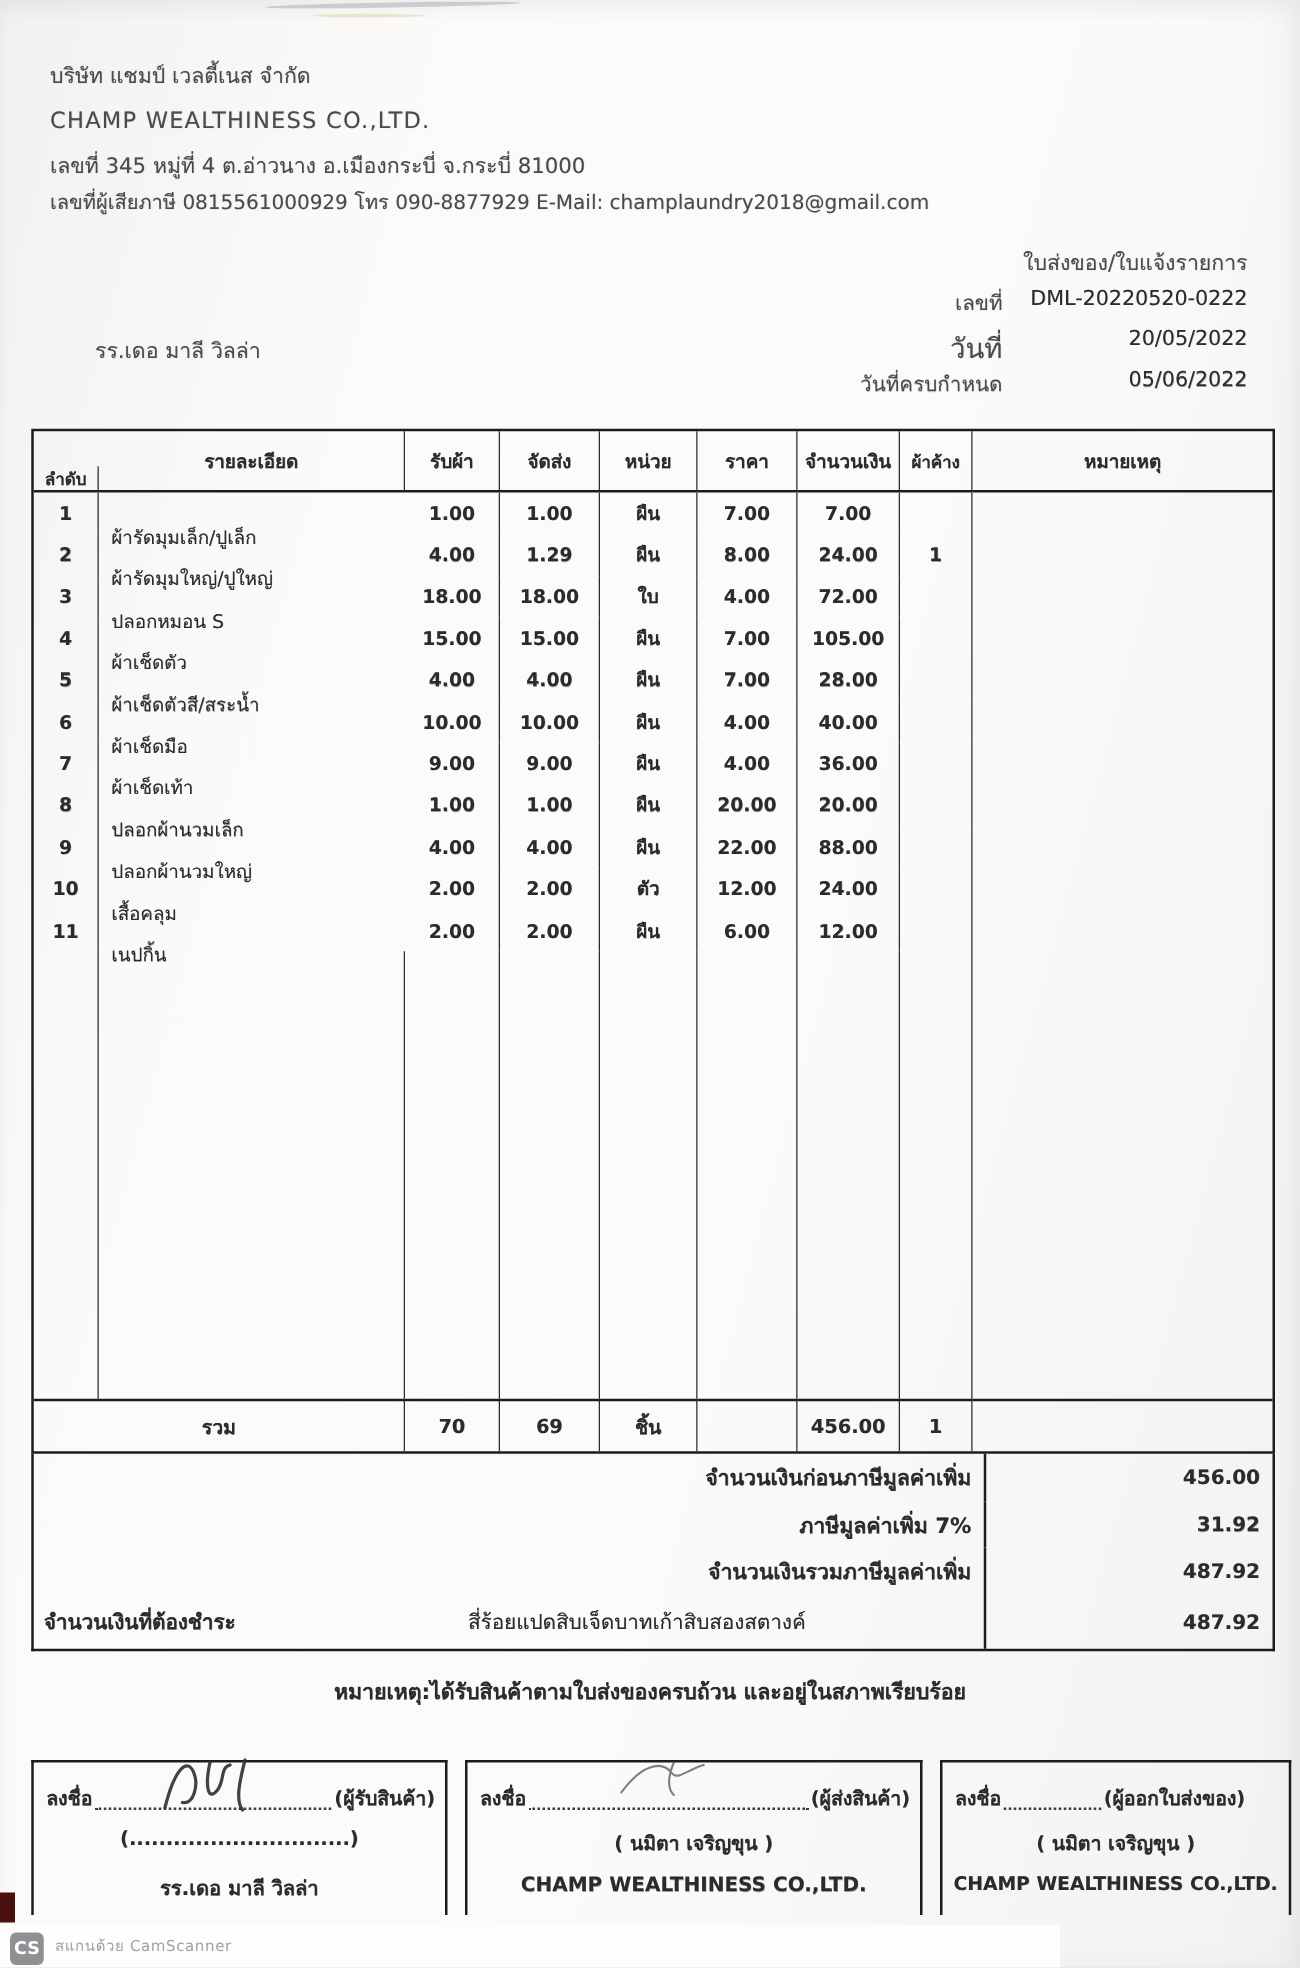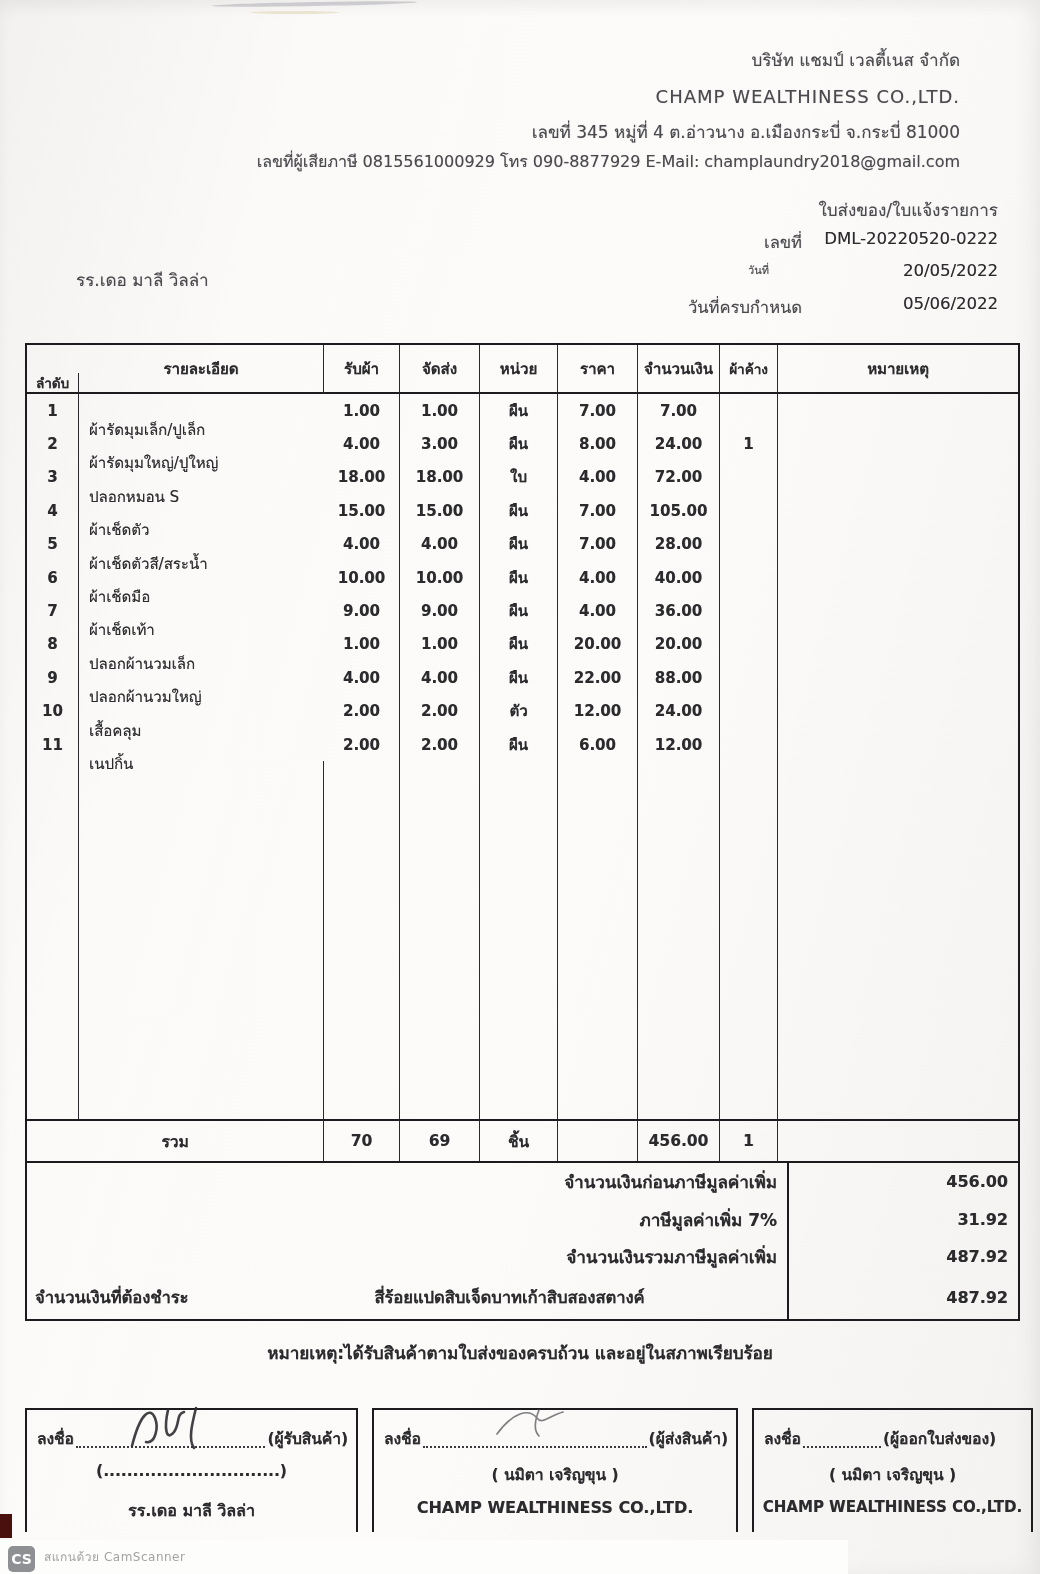--- a/index.html
+++ b/index.html
@@ -9,21 +9,21 @@
     background:linear-gradient(105deg,#f3f1ef 0%,#fbfaf8 22%,#fcfbf9 55%,#f4f2f0 100%);
     box-shadow:inset -10px 0 22px rgba(0,0,0,.045), inset 0 8px 16px rgba(0,0,0,.03);
   }
   .abs{position:absolute;}
   .ink{color:#2b2b2e;text-shadow:.3px .3px .5px rgba(45,45,50,.45);}
   .faded{color:#4a4a4e;text-shadow:.2px .2px .8px rgba(70,70,80,.4);}
   .ctr{text-align:center;}
   .rt{text-align:right;}
 
   
-  .co-line{left:40px;width:920px;text-align:right;}
+  .co-line{left:40px;width:920px;text-align:left;}
 
   
   .itable{
     left:25px;top:343px;width:995px;height:820px;
     display:grid;box-sizing:border-box;
     grid-template-columns:52px 245px 76px 80px 78px 80px 82px 58px 1fr;
     grid-template-rows:49px repeat(11,33.4px) 1fr 42px;
     border:2.2px solid #1c1c1e;
   }
   .tc{border-right:1.5px solid #2a2a2e;display:flex;align-items:center;justify-content:center;
@@ -41,21 +41,21 @@
     display:flex;flex-direction:column;
   }
   .srow{display:grid;grid-template-columns:760px 1fr;height:38px;}
   .srow.last{grid-template-columns:205px 555px 1fr;height:44px;}
   .slabel{display:flex;align-items:center;justify-content:flex-end;padding-right:10px;
           font-size:17px;font-weight:600;box-sizing:border-box;}
   .sval{border-left:2px solid #1c1c1e;display:flex;align-items:center;justify-content:flex-end;
         padding-right:10px;font-size:16px;font-weight:600;box-sizing:border-box;}
   .sleft{display:flex;align-items:center;justify-content:flex-start;padding-left:8px;
          font-size:16.5px;font-weight:600;box-sizing:border-box;}
-  .smid{display:flex;align-items:center;justify-content:center;font-size:16.5px;font-weight:700;}
+  .smid{display:flex;align-items:center;justify-content:center;font-size:16.5px;font-weight:400;}
 
   
   .note{left:40px;width:960px;text-align:center;font-weight:700;font-size:17px;}
 
   
   .sigbox{top:1408px;height:124px;box-sizing:border-box;
     border-top:2.2px solid #1c1c1e;border-left:2.2px solid #1c1c1e;border-right:2.2px solid #1c1c1e;}
   .sigrow1{position:absolute;left:10px;right:8px;top:16px;display:flex;align-items:flex-end;
            font-size:15.5px;font-weight:600;}
   .dots{flex:1;border-bottom:2.2px dotted #3a3a3e;margin:0 2px 3px 2px;height:12px;}
@@ -80,21 +80,21 @@
   <div class="abs artifact" style="left:250px;top:11px;width:90px;height:3px;background:rgba(205,192,140,.35);border-radius:50%;"></div>
 
   <div class="abs co-line faded" style="top:46px;font-size:17px;">บริษัท แชมป์ เวลตี้เนส จำกัด</div>
   <div class="abs co-line faded" style="top:86px;font-size:18px;letter-spacing:1px;">CHAMP WEALTHINESS CO.,LTD.</div>
   <div class="abs co-line faded" style="top:118px;font-size:17px;">เลขที่ 345 หมู่ที่ 4 ต.อ่าวนาง อ.เมืองกระบี่ จ.กระบี่ 81000</div>
   <div class="abs co-line faded" style="top:149px;font-size:16px;">เลขที่ผู้เสียภาษี 0815561000929 โทร 090-8877929 E-Mail: champlaundry2018@gmail.com</div>
 
   <div class="abs rt faded" style="top:196px;left:700px;width:298px;font-size:17px;">ใบส่งของ/ใบแจ้งรายการ</div>
   <div class="abs rt faded" style="top:229px;left:640px;width:162px;font-size:16.5px;">เลขที่</div>
   <div class="abs rt ink" style="top:229px;left:808px;width:190px;font-size:16.5px;">DML-20220520-0222</div>
-  <div class="abs rt faded" style="top:261px;left:607px;width:162px;font-size:11px;">วันที่</div>
+  <div class="abs rt faded" style="top:261px;left:640px;width:162px;font-size:22px;">วันที่</div>
   <div class="abs rt ink" style="top:261px;left:808px;width:190px;font-size:16.5px;">20/05/2022</div>
   <div class="abs rt faded" style="top:294px;left:620px;width:182px;font-size:16.5px;">วันที่ครบกำหนด</div>
   <div class="abs rt ink" style="top:294px;left:808px;width:190px;font-size:16.5px;">05/06/2022</div>
 
   <div class="abs faded" style="top:266px;left:76px;font-size:17px;">รร.เดอ มาลี วิลล่า</div>
 
   <div class="abs itable">
 
     <div class="tc hd c0 ink" style="font-size:13.5px;margin-top:28px;">ลำดับ</div>
     <div class="tc hd c1 ink">รายละเอียด</div>
@@ -112,21 +112,21 @@
     <div class="tc c3 ink">1.00</div>
     <div class="tc c4 ink">ผืน</div>
     <div class="tc c5 ink">7.00</div>
     <div class="tc c6 ink">7.00</div>
     <div class="tc c7 ink"></div>
     <div class="tc c8 ink"></div>
 
     <div class="tc c0 ink">2</div>
     <div class="tc c1 desc ink">ผ้ารัดมุมใหญ่/ปูใหญ่</div>
     <div class="tc c2 ink">4.00</div>
-    <div class="tc c3 ink">3.00</div>
+    <div class="tc c3 ink">1.29</div>
     <div class="tc c4 ink">ผืน</div>
     <div class="tc c5 ink">8.00</div>
     <div class="tc c6 ink">24.00</div>
     <div class="tc c7 ink">1</div>
     <div class="tc c8 ink"></div>
 
     <div class="tc c0 ink">3</div>
     <div class="tc c1 desc ink">ปลอกหมอน S</div>
     <div class="tc c2 ink">18.00</div>
     <div class="tc c3 ink">18.00</div>

